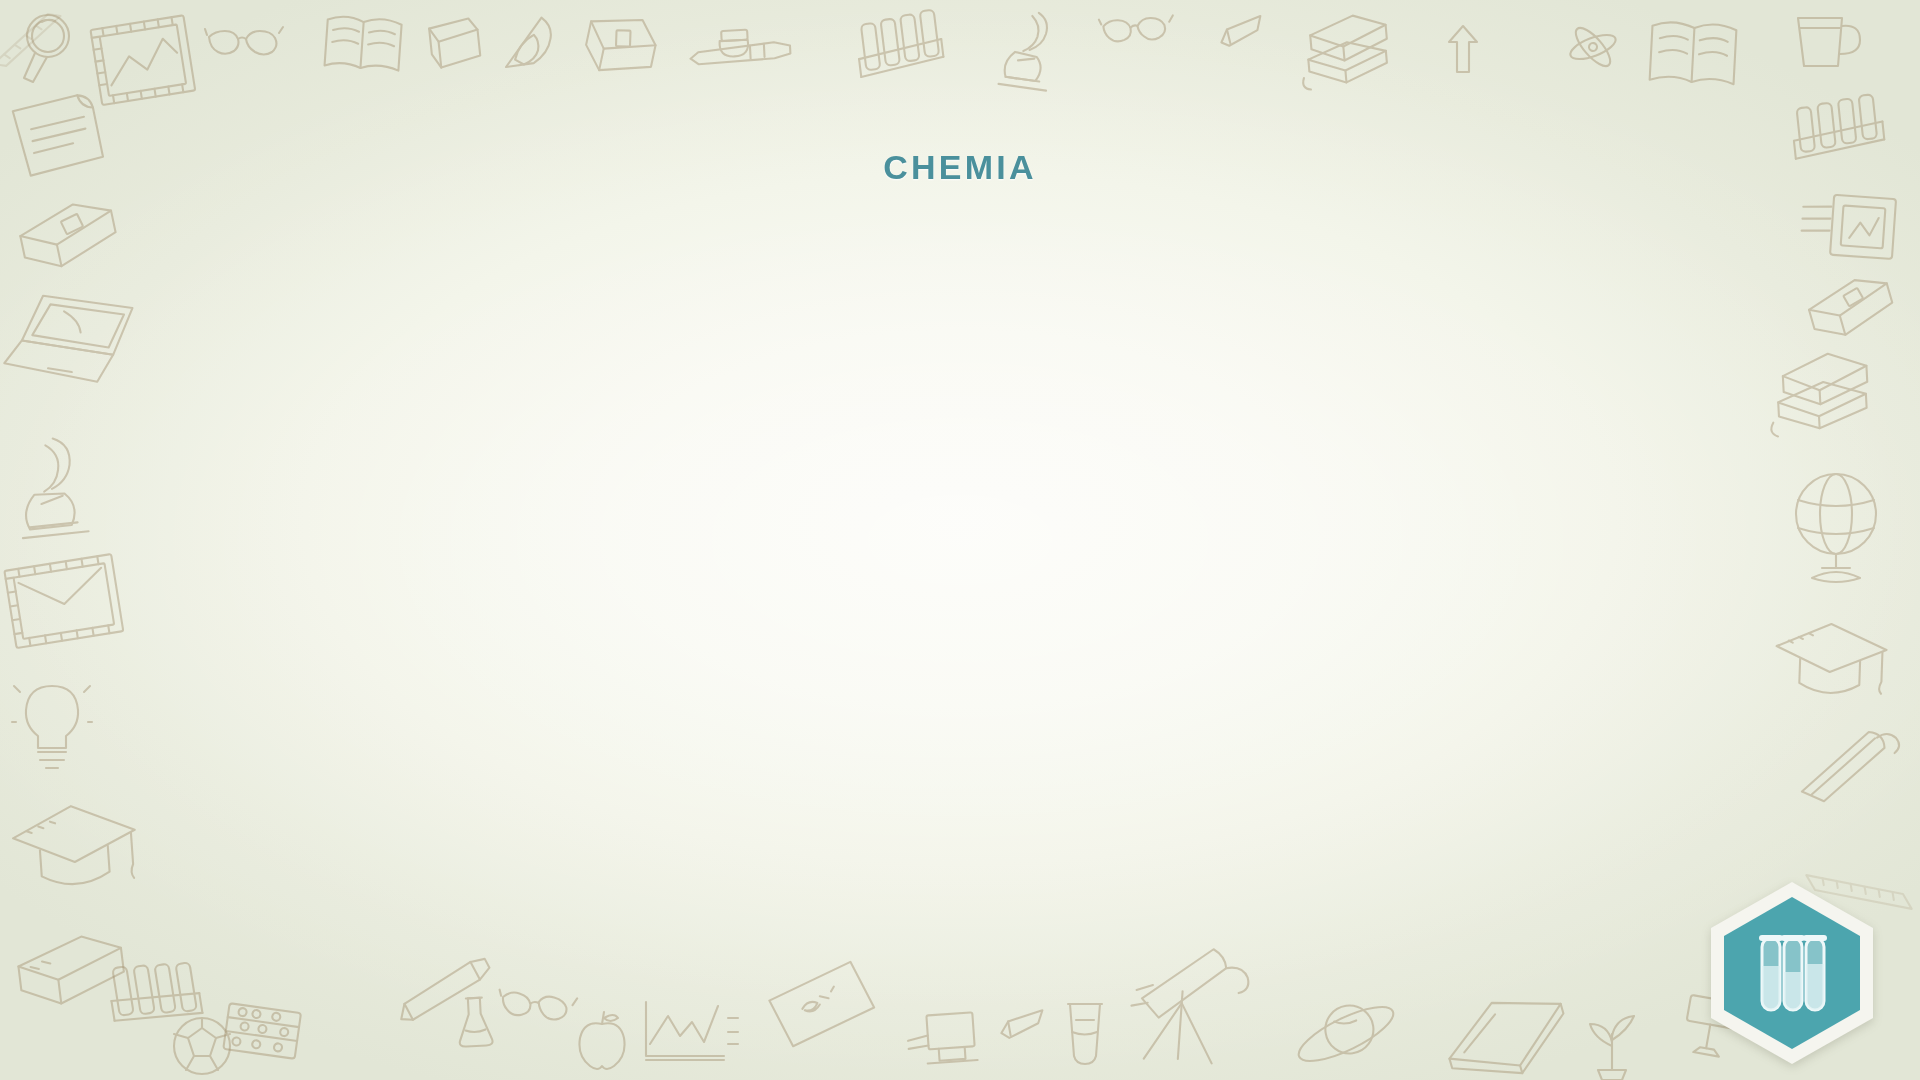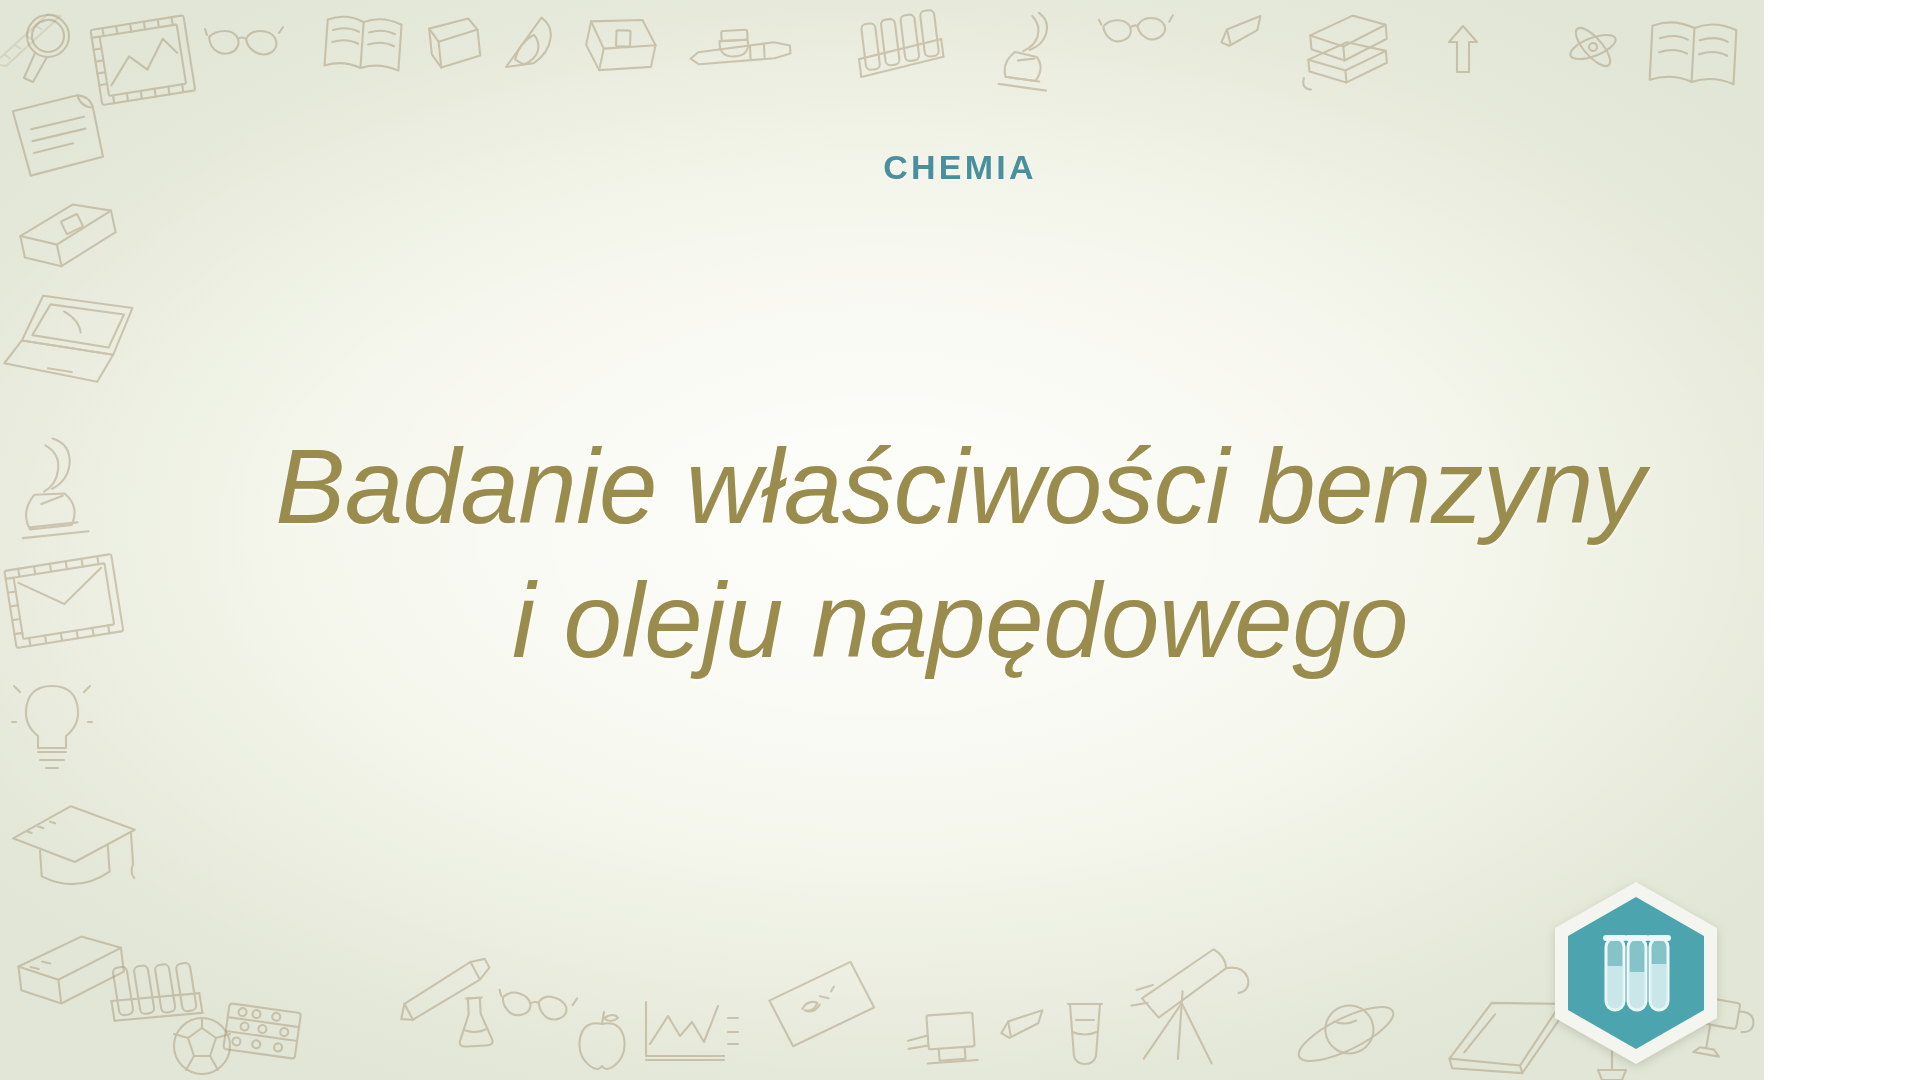--- a/index.html
+++ b/index.html
@@ -8,21 +8,21 @@
     width: 1920px;
     height: 1080px;
     overflow: hidden;
   }
   body {
     font-family: "Liberation Sans", sans-serif;
   }
 
   #slide {
     position: relative;
-    width: 1764px;
+    width: 1920px;
     height: 1080px;
     background:
       radial-gradient(ellipse 62% 58% at 50% 48%,
         #fafaf4 0%,
         #f7f8ef 30%,
         #f1f3e6 55%,
         #e8ebdc 78%,
         #e2e6d6 100%);
     overflow: hidden;
   }
@@ -574,24 +574,20 @@
     <div class="doodle fainter" style="left:-18px; top:24px; transform:rotate(-30deg);">
       <svg width="90" height="32" viewBox="0 0 90 32">
         <path d="M4 20 L76 4 L86 12 L14 28 Z"></path>
         <path d="M18 17 l3 6 M32 14 l3 6 M46 11 l3 6 M60 8 l3 6"></path>
       </svg>
     </div>
   </div>
 
   <div id="subject-label">CHEMIA</div>
 
-  <div id="main-title">
-    <span class="title-line">Badanie właściwości benzyny</span>
-    <span class="title-line">i oleju napędowego</span>
-  </div>
 
   <div id="logo-badge">
     <svg width="168" height="186" viewBox="0 0 168 186">
 
       <polygon points="84,2 165,48 165,138 84,184 3,138 3,48" fill="#f5f5ef"></polygon>
 
       <polygon points="84,17 152,56 152,130 84,169 16,130 16,56" fill="#4ca5ae"></polygon>
 
       <g>
 

